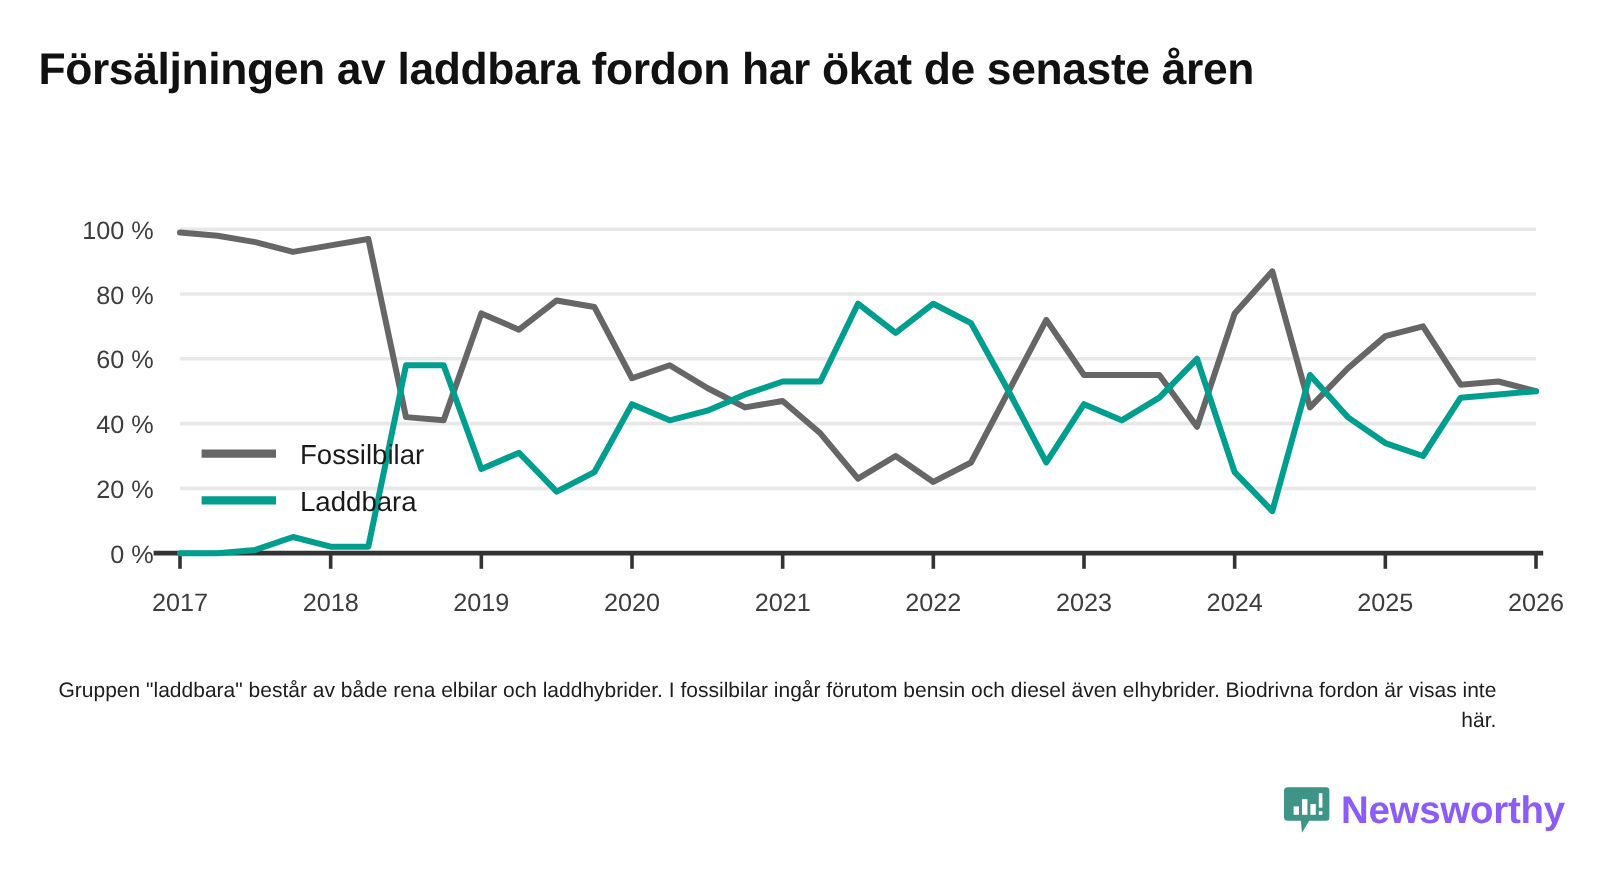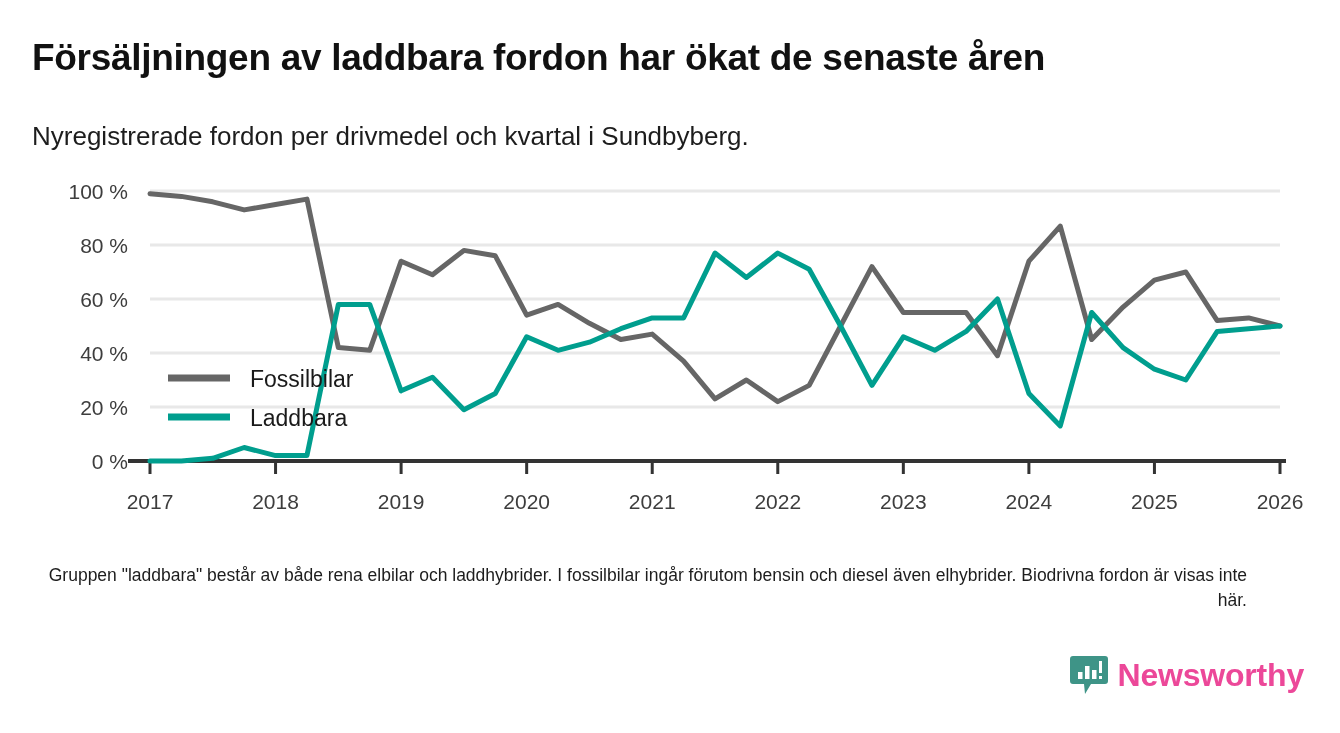--- a/index.html
+++ b/index.html
@@ -68,42 +68,41 @@
     gap: 10px;
   }
   .logo-mark {
     width: 38px;
     height: 42px;
     flex: 0 0 auto;
   }
   .logo-text {
     font-size: 32px;
     font-weight: bold;
-    color: #ec4899;
+    color: #8b5cf6;
     letter-spacing: -0.2px;
     line-height: 1;
   }
   .axis-label {
     font-size: 21px;
     fill: #3d3d3d;
     font-family: "Liberation Sans", sans-serif;
   }
   .legend-label {
     font-size: 23px;
     fill: #1a1a1a;
     font-family: "Liberation Sans", sans-serif;
   }
 </style>
 </head>
 <body>
 
 <div class="page">
 
   <div class="title">Försäljningen av laddbara fordon har ökat de senaste åren</div>
-  <div class="subtitle">Nyregistrerade fordon per drivmedel och kvartal i Sundbyberg.</div>
 
   <div class="chart-wrap">
     <svg class="chart" id="chart-svg" width="1340" height="355" viewBox="0 0 1340 355">
       <g id="gridlines">
           <line x1="150" x2="1280" y1="242" y2="242" stroke="#e8e8e8" stroke-width="3"></line>
           <line x1="150" x2="1280" y1="188" y2="188" stroke="#e8e8e8" stroke-width="3"></line>
           <line x1="150" x2="1280" y1="134" y2="134" stroke="#e8e8e8" stroke-width="3"></line>
           <line x1="150" x2="1280" y1="80" y2="80" stroke="#e8e8e8" stroke-width="3"></line>
           <line x1="150" x2="1280" y1="26" y2="26" stroke="#e8e8e8" stroke-width="3"></line>
         </g>

